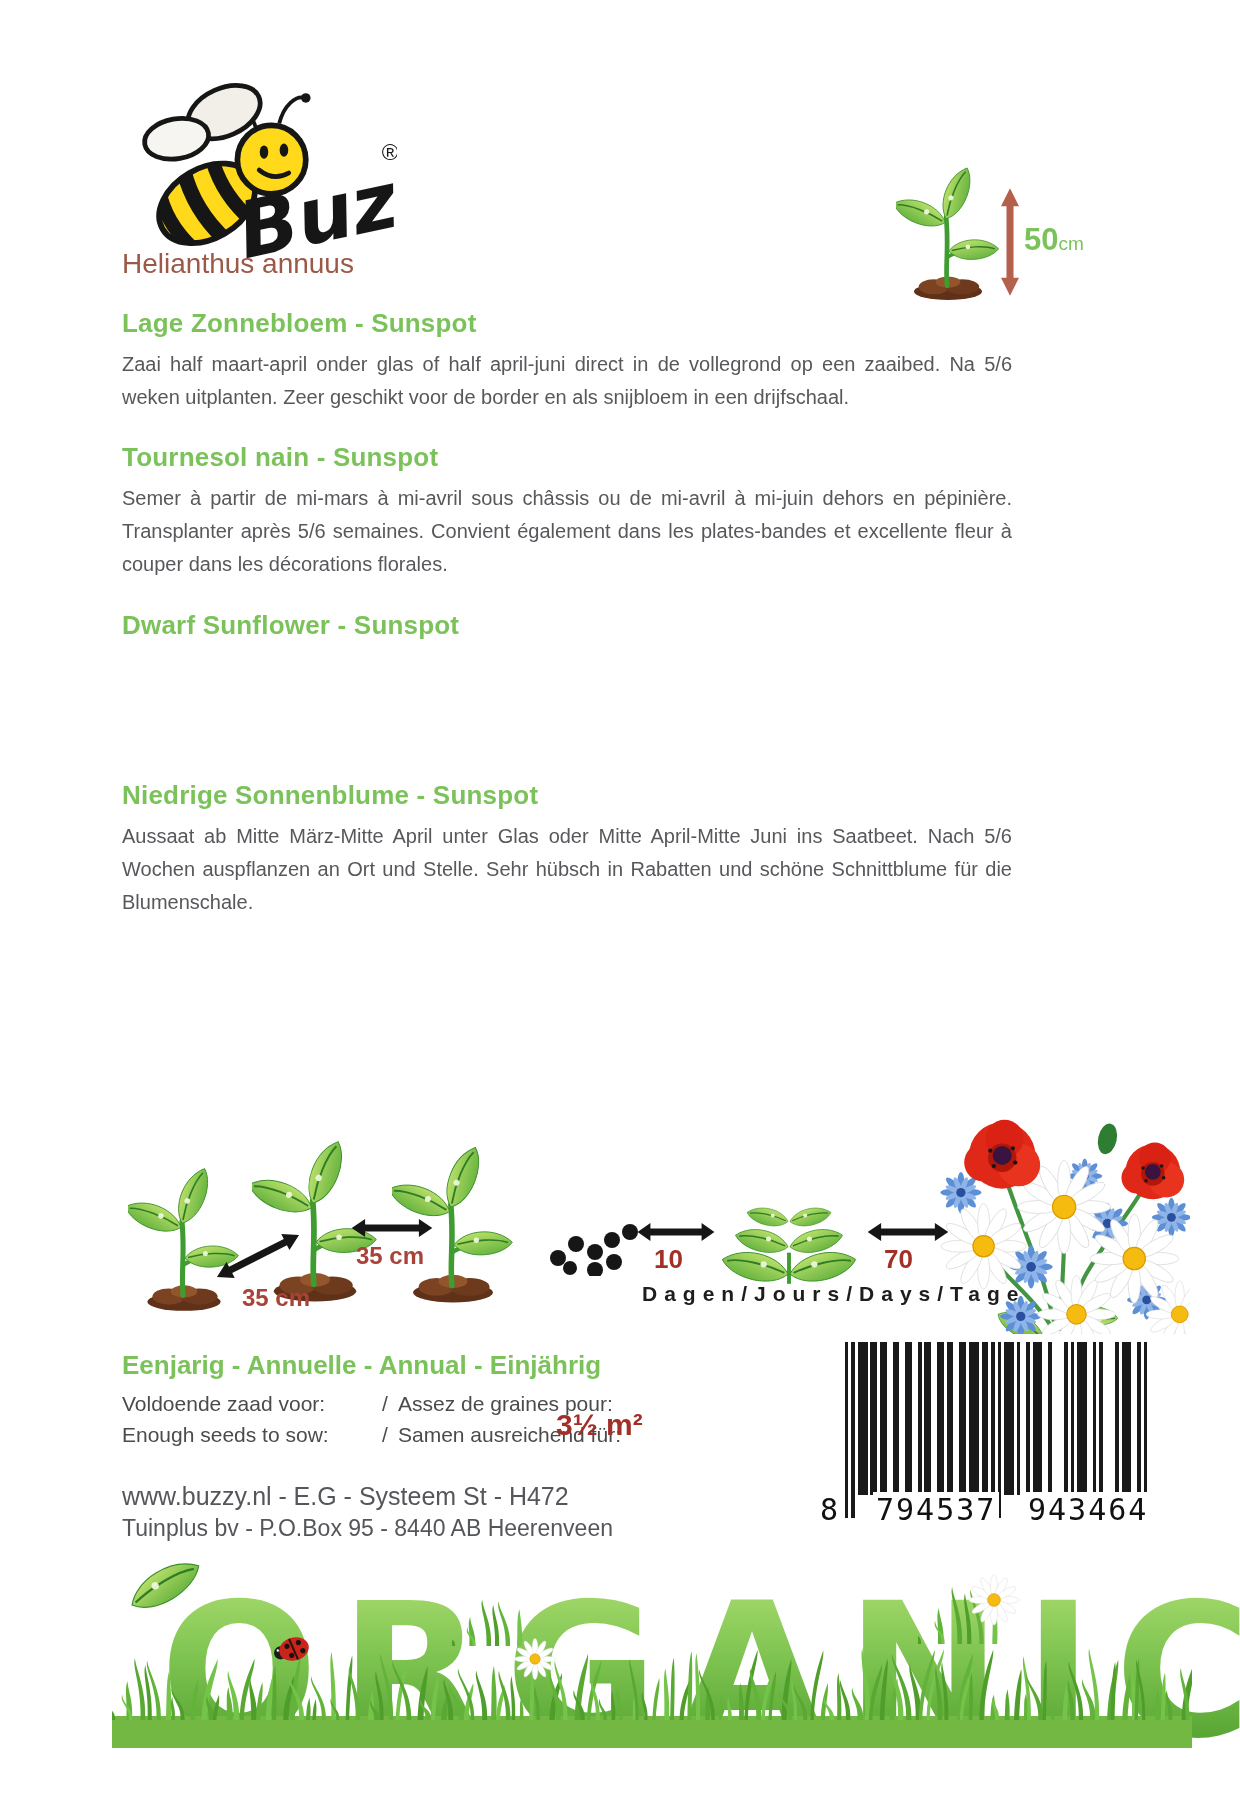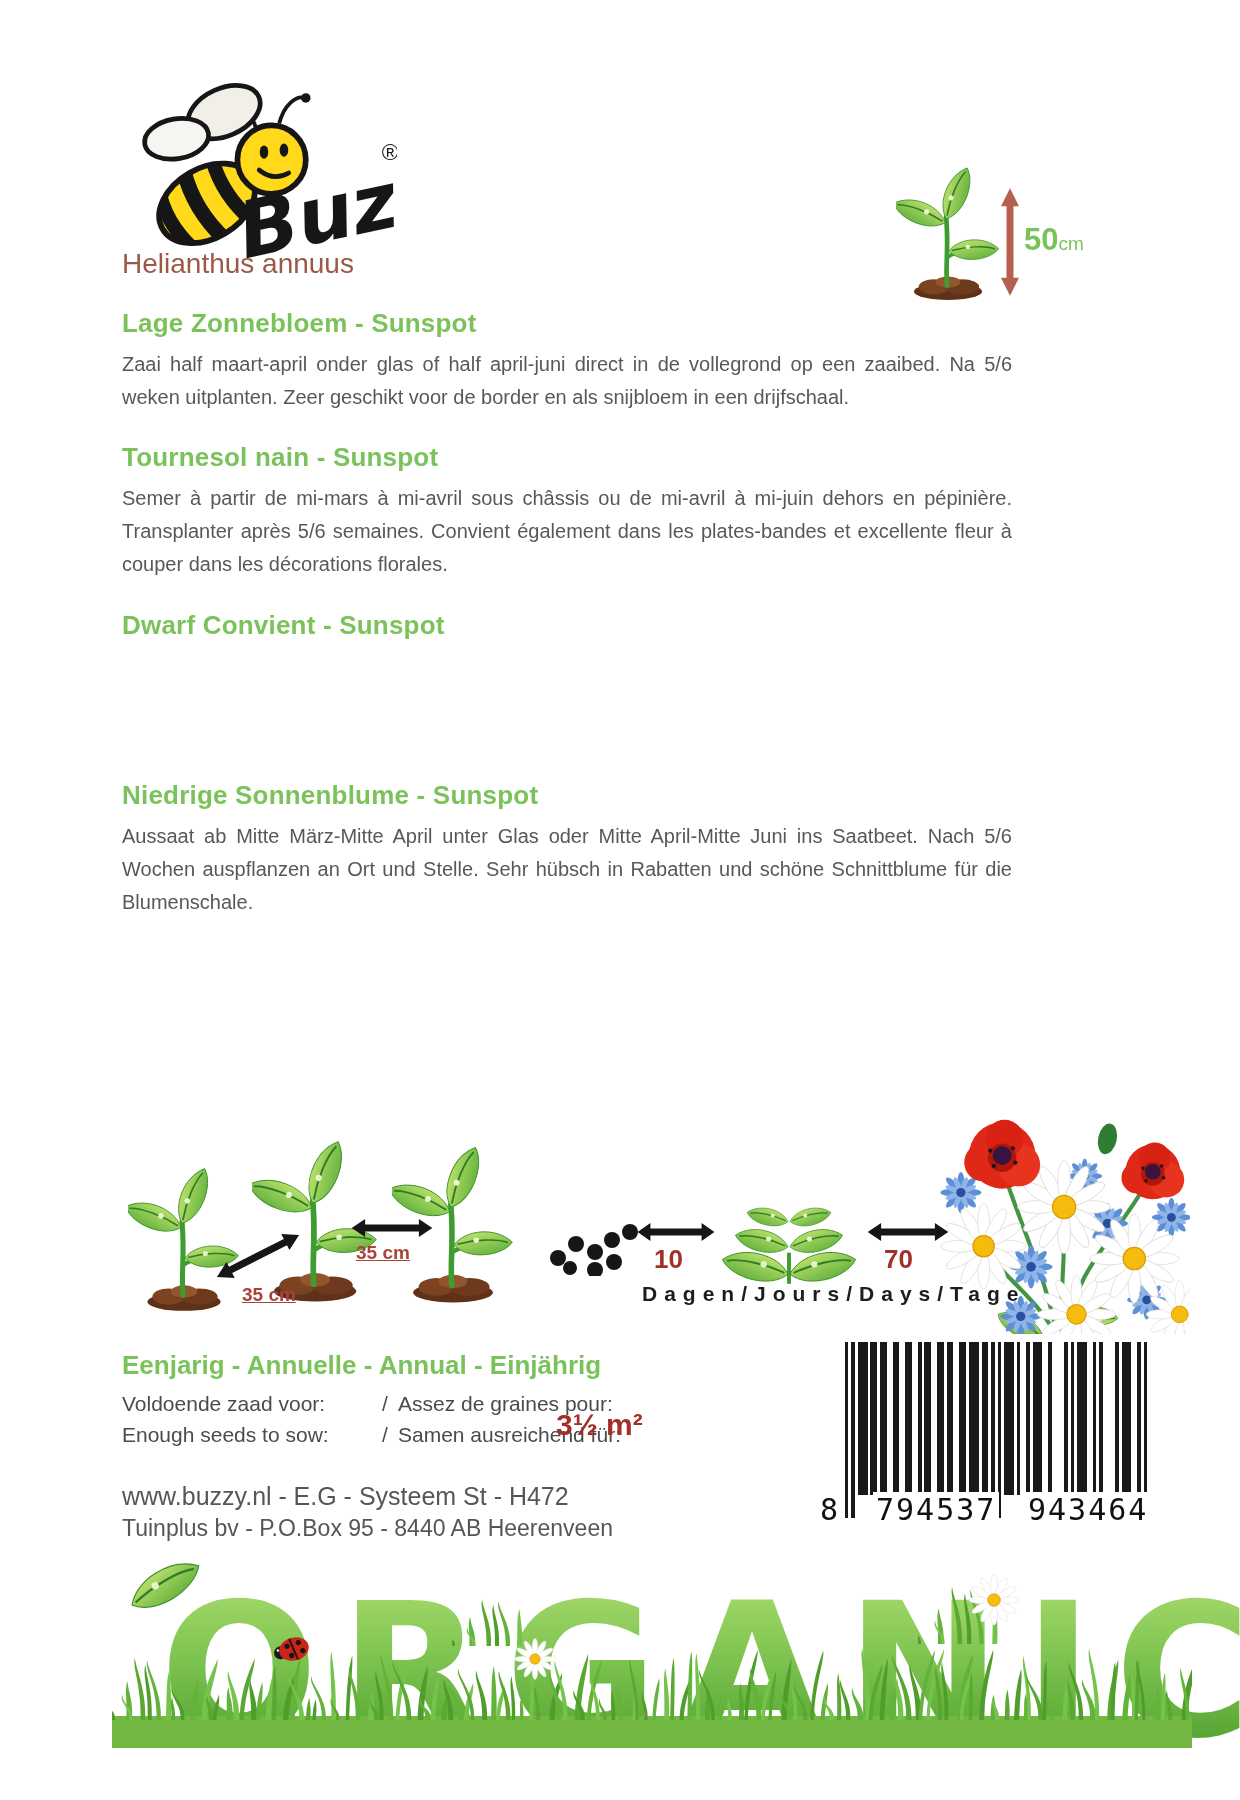--- a/index.html
+++ b/index.html
@@ -13,21 +13,21 @@
   
   .section{left:122px;width:890px;}
   .sec-h{font-size:26px;font-weight:bold;color:var(--green);margin:0 0 9px 0;letter-spacing:.2px;}
   .sec-b{font-size:20px;line-height:33px;color:var(--gray);text-align:justify;margin:0;}
   
   .species{left:122px;top:248px;font-size:28px;color:var(--species);}
   
   .h-val{font-size:31px;font-weight:bold;color:var(--green);}
   .h-unit{font-size:19px;font-weight:normal;color:var(--green);}
   
-  .spacing-label{font-size:19px;font-weight:bold;color:#a8433a;text-decoration:underline;}
+  .spacing-label{font-size:24px;font-weight:bold;color:#a8433a;}
   .days-num{font-size:26px;font-weight:bold;color:var(--dark-red);}
   .days-label{font-size:21px;letter-spacing:7px;color:#1d1d1d;font-weight:bold;}
   
   .lifecycle{left:122px;top:1350px;font-size:26px;font-weight:bold;color:var(--green);}
   .seedrow{left:122px;font-size:21px;color:#4a4b4d;}
   .seedrow .c1{display:inline-block;width:250px;}
   .seedrow .sep{display:inline-block;width:26px;text-align:center;}
   .coverage{left:556px;top:1408px;font-size:30px;font-weight:bold;color:var(--dark-red);}
   
   #barcode{left:845px;top:1342px;width:302px;height:200px;}
@@ -211,21 +211,21 @@
 
   <div class="abs section" style="top:308px">
     <h3 class="sec-h">Lage Zonnebloem - Sunspot</h3>
     <p class="sec-b">Zaai half maart-april onder glas of half april-juni direct in de vollegrond op een zaaibed. Na 5/6 weken uitplanten. Zeer geschikt voor de border en als snijbloem in een drijfschaal.</p>
   </div>
   <div class="abs section" style="top:442px">
     <h3 class="sec-h">Tournesol nain - Sunspot</h3>
     <p class="sec-b">Semer à partir de mi-mars à mi-avril sous châssis ou de mi-avril à mi-juin dehors en pépinière. Transplanter après 5/6 semaines. Convient également dans les plates-bandes et excellente fleur à couper dans les décorations florales.</p>
   </div>
   <div class="abs section" style="top:610px">
-    <h3 class="sec-h">Dwarf Convient - Sunspot</h3>
+    <h3 class="sec-h">Dwarf Sunflower - Sunspot</h3>
   </div>
   <div class="abs section" style="top:780px">
     <h3 class="sec-h">Niedrige Sonnenblume - Sunspot</h3>
     <p class="sec-b">Aussaat ab Mitte März-Mitte April unter Glas oder Mitte April-Mitte Juni ins Saatbeet. Nach 5/6 Wochen auspflanzen an Ort und Stelle. Sehr hübsch in Rabatten und schöne Schnittblume für die Blumenschale.</p>
   </div>
 
   <svg class="abs" style="left:128px;top:1160px" width="112" height="153" viewBox="0 0 110 150">
       <use href="#seedling"></use>
     </svg>
   <svg class="abs" style="left:252px;top:1132px" width="126" height="172" viewBox="0 0 110 150">

